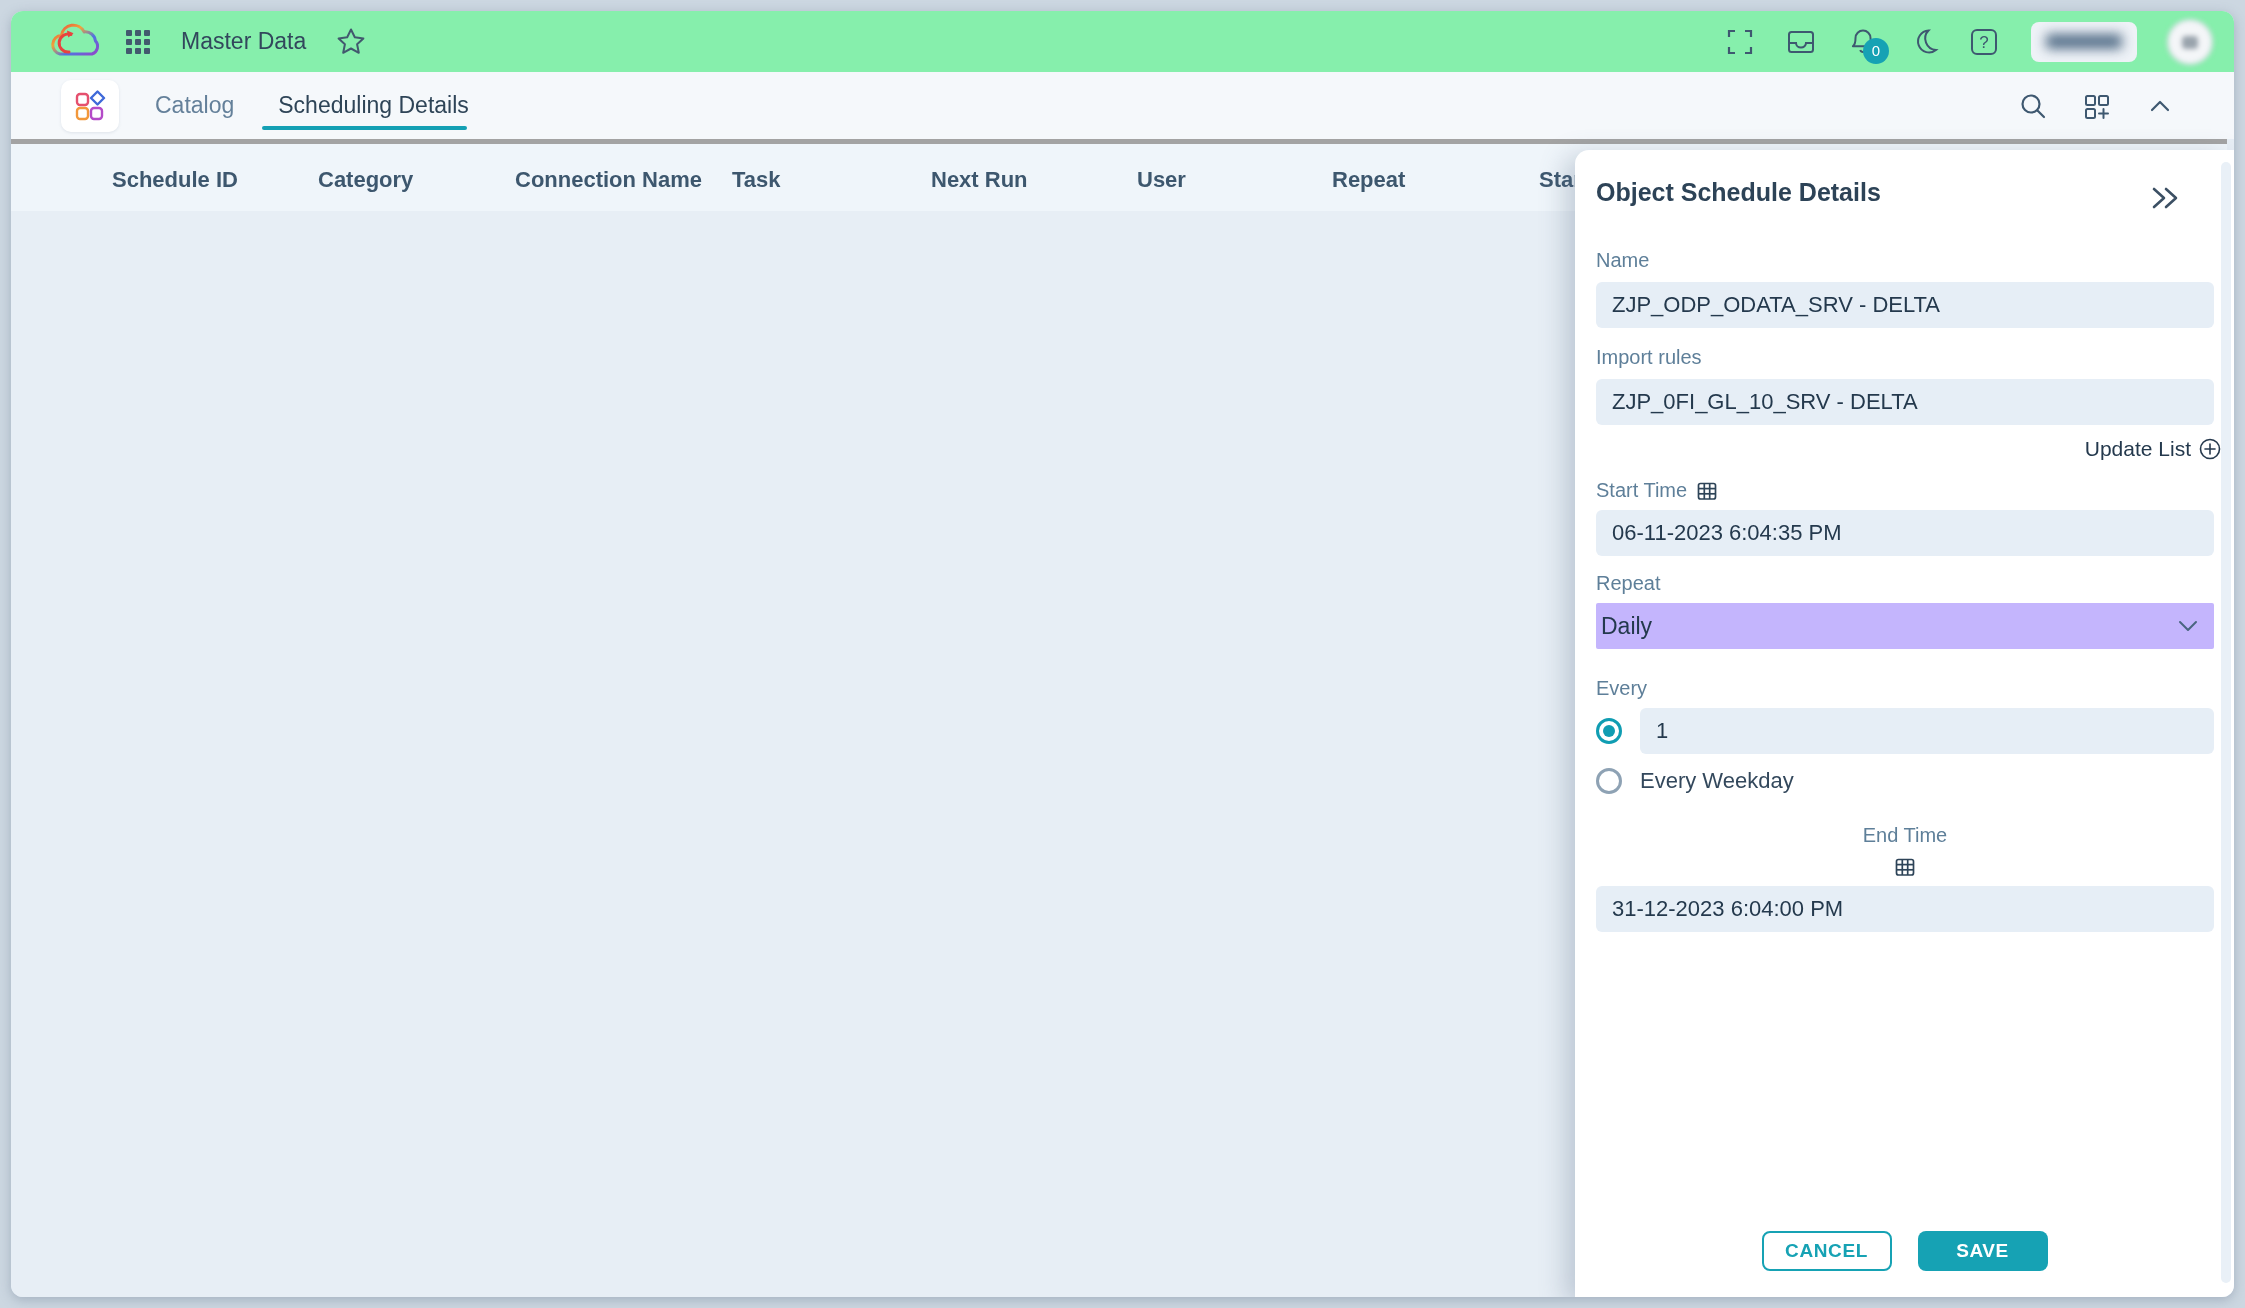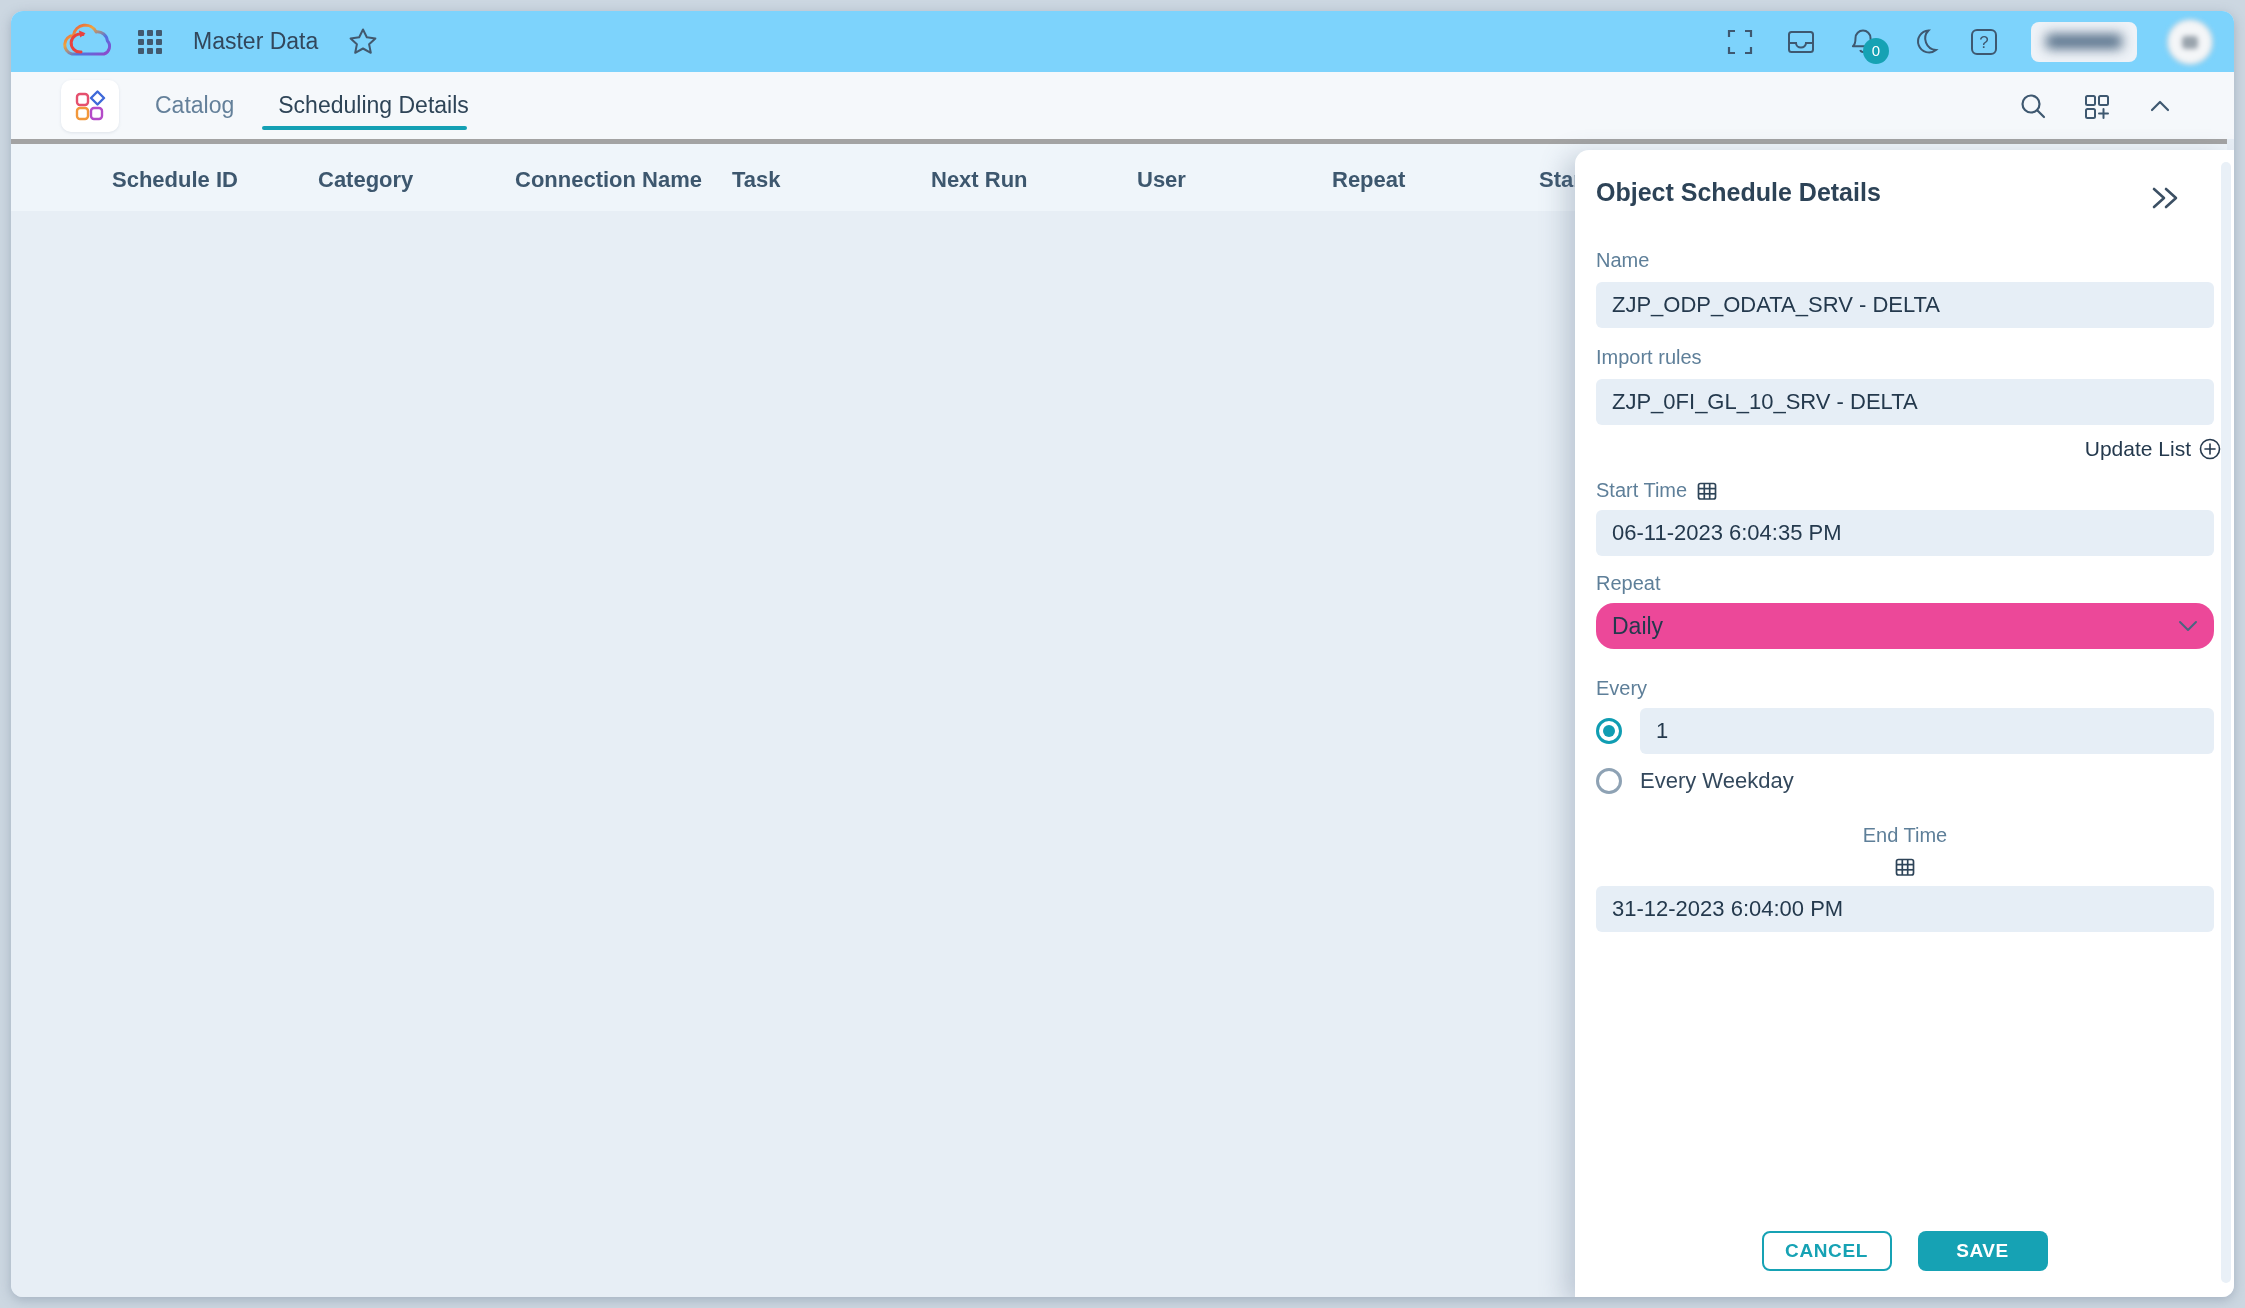--- a/index.html
+++ b/index.html
@@ -10,22 +10,22 @@
     font-family:"Liberation Sans","DejaVu Sans",sans-serif;
     overflow:hidden;
   }
   .window {
     position:absolute; left:11px; top:11px; width:2223px; height:1286px;
     border-radius:12px; background:#e7eef5; overflow:hidden;
     box-shadow:0 3px 12px rgba(96,114,136,.38);
   }
   
   .topbar {
-    position:absolute; top:0; left:0; right:0; height:61px; background:#7dd3fc;
-    display:flex; align-items:center; padding:0 21px 0 48px;
+    position:absolute; top:0; left:0; right:0; height:61px; background:#86efac;
+    display:flex; align-items:center; padding:0 21px 0 36px;
   }
   .app-title { margin-left:30px; font-size:23px; color:#32475c; }
   .ml22 { margin-left:22px; }
   .ml30 { margin-left:30px; }
   .icon-btn { display:flex; align-items:center; justify-content:center; cursor:pointer; position:relative; }
   .topbar-right { margin-left:auto; display:flex; align-items:center; gap:30px; }
   .badge {
     position:absolute; right:-10px; bottom:-6px; width:26px; height:26px; border-radius:50%;
     background:#16a2b4; color:#fff; font-size:15px; display:flex; align-items:center; justify-content:center;
   }
@@ -87,22 +87,22 @@
     margin-top:10px; height:46px; width:100%; background:#e6eef6; border:none; outline:none;
     border-radius:6px; padding:0 16px; font-size:22px; color:#24394d;
     font-family:inherit; display:block;
   }
   .tight { margin-top:8px; }
   .update-row {
     margin-top:10px; height:28px; display:flex; align-items:center; justify-content:flex-end;
     gap:7px; font-size:21px; color:#24394d; cursor:pointer; margin-right:-8px;
   }
   .select-box {
-    margin-top:8px; height:46px; background:#ec4899; border-radius:18px; position:relative;
-    display:flex; align-items:center; padding:0 16px; font-size:23px; color:#24394d; cursor:pointer;
+    margin-top:8px; height:46px; background:#c4b5fd; border-radius:2px; position:relative;
+    display:flex; align-items:center; padding:0 5px; font-size:23px; color:#24394d; cursor:pointer;
   }
   .select-box svg { position:absolute; right:16px; top:50%; transform:translateY(-50%); }
   .opt-row { display:flex; align-items:center; gap:18px; }
   .opt-row.first { margin-top:8px; }
   .opt-row .f-input { margin-top:0; flex:1; }
   .radio {
     width:26px; height:26px; border-radius:50%; background:#fff; flex:0 0 26px;
     position:relative; cursor:pointer;
   }
   .radio.sel { border:3px solid #109db2; }

